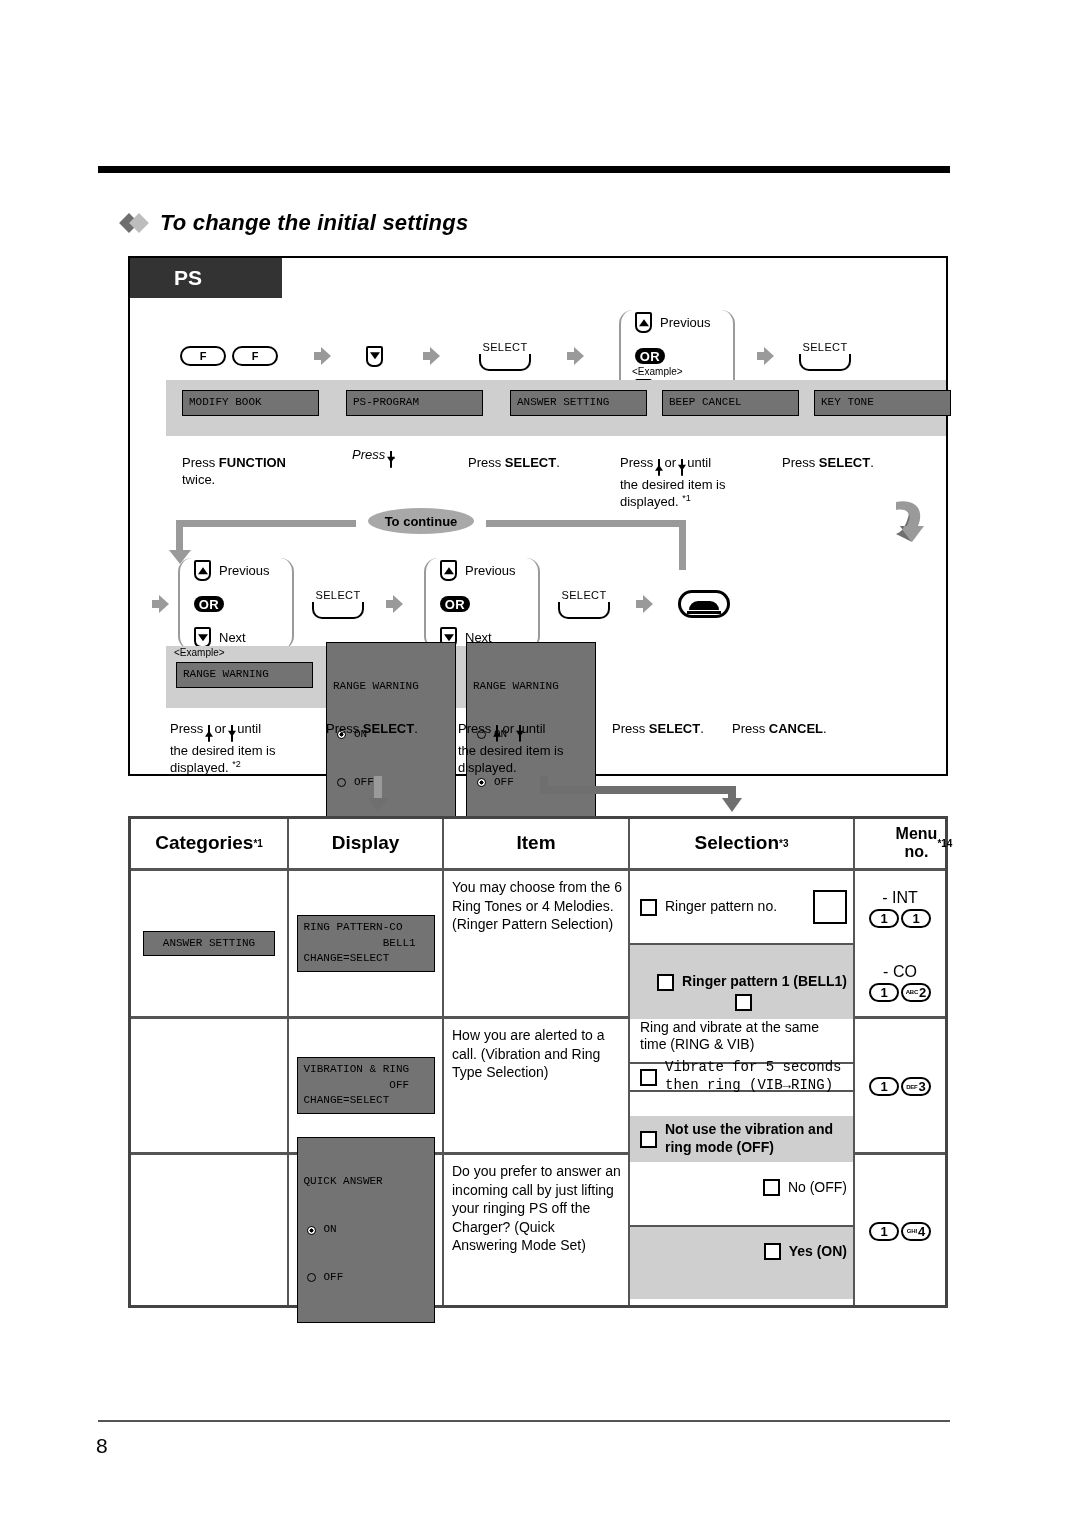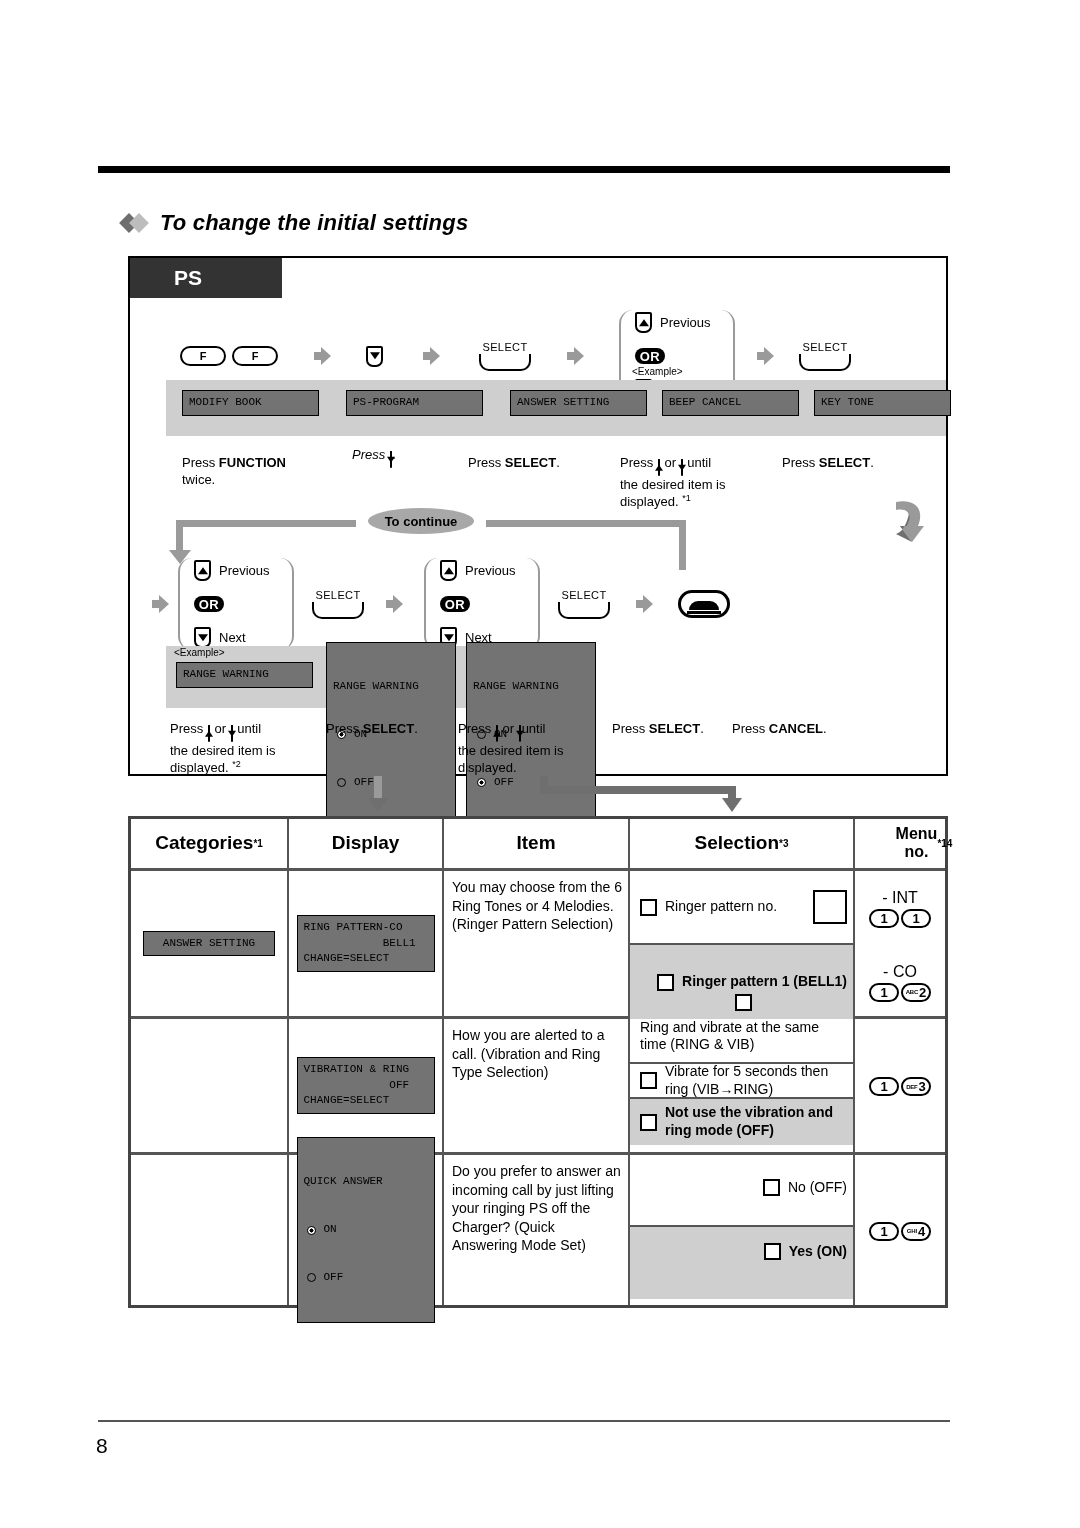--- a/index.html
+++ b/index.html
@@ -476,25 +476,25 @@
 <span>CHANGE=SELECT</span></div>
       </div>
       <div class="cell c-item item-cell">
         <span>How you are alerted to a call. (Vibration and Ring Type Selection)</span>
       </div>
       <div class="cell c-sel">
         <div class="sel-opt" style="height:45px;flex-direction:column;">
           <span class="cbx"></span>
           <span>Ring and vibrate at the same time  (RING &amp; VIB)</span>
         </div>
-        <div class="sel-opt" style="height:35px;">
+        <div class="sel-opt" style="height:28px;font-family:Liberation Mono, monospace;">
           <span class="cbx"></span>
           <span>Vibrate for 5 seconds then ring  (VIB→RING)</span>
         </div>
-        <div class="sel-opt shade" style="height:46px;">
+        <div class="sel-opt shade" style="height:46px;margin-top:24px;">
           <span class="cbx"></span>
           <span>Not use the vibration and ring mode (OFF)</span>
         </div>
       </div>
       <div class="cell c-menu menu-cell">
         <div class="keycaps">
           <span class="keycap">
               <span>1</span>
             </span>
           <span class="keycap">

